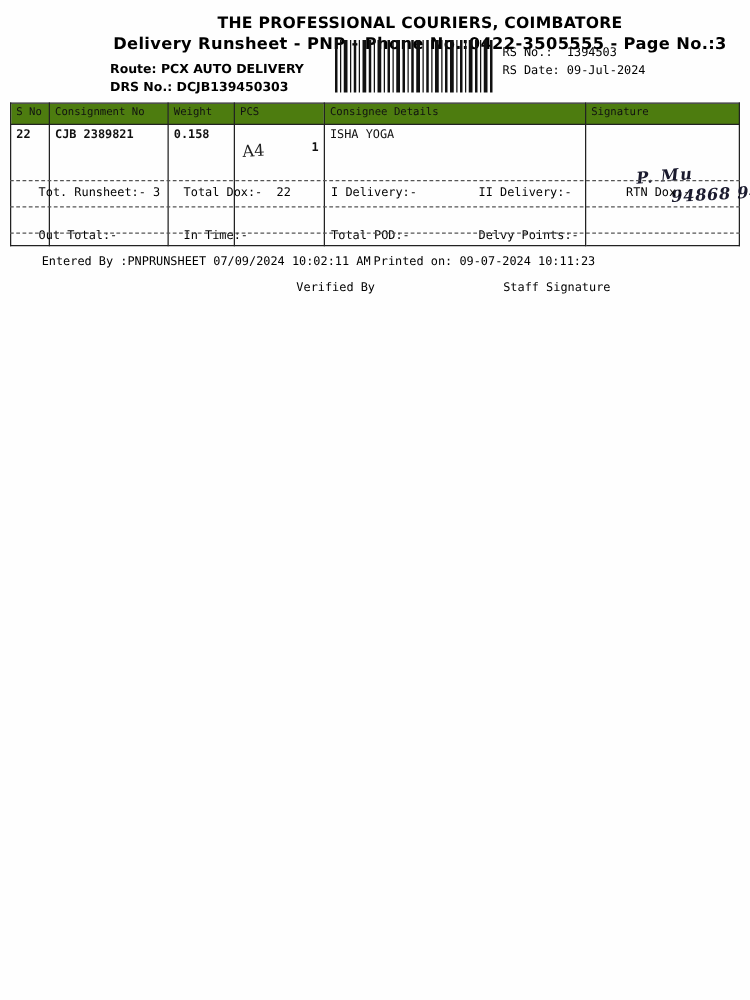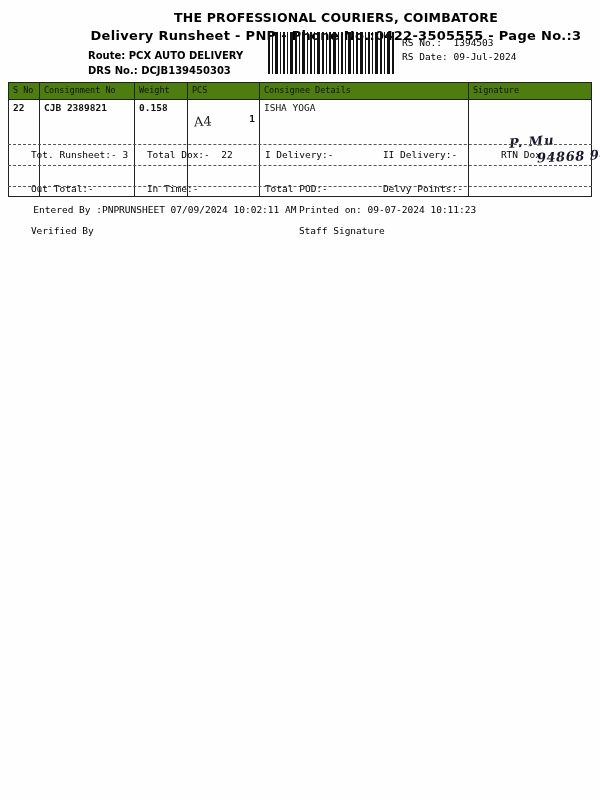--- a/index.html
+++ b/index.html
@@ -180,21 +180,21 @@
     font-family: "DejaVu Sans Mono", monospace;
     font-size: 9.5px;
     color: #000;
     white-space: pre;
   }
   .foot-line span { display: inline-block; }
 
   .totals  { top: 138px; }
   .times   { top: 172px; }
   .entered { top: 193px; }
-  .verified{ top: 214px; }
+  .verified{ top: 214px; text-align: center; }
 
   .col-a { width: 116px; }
   .col-b { width: 118px; }
   .col-c { width: 118px; }
   .col-d { width: 118px; }
 </style>
 </head>
 <body>
 
 <div class="page">

